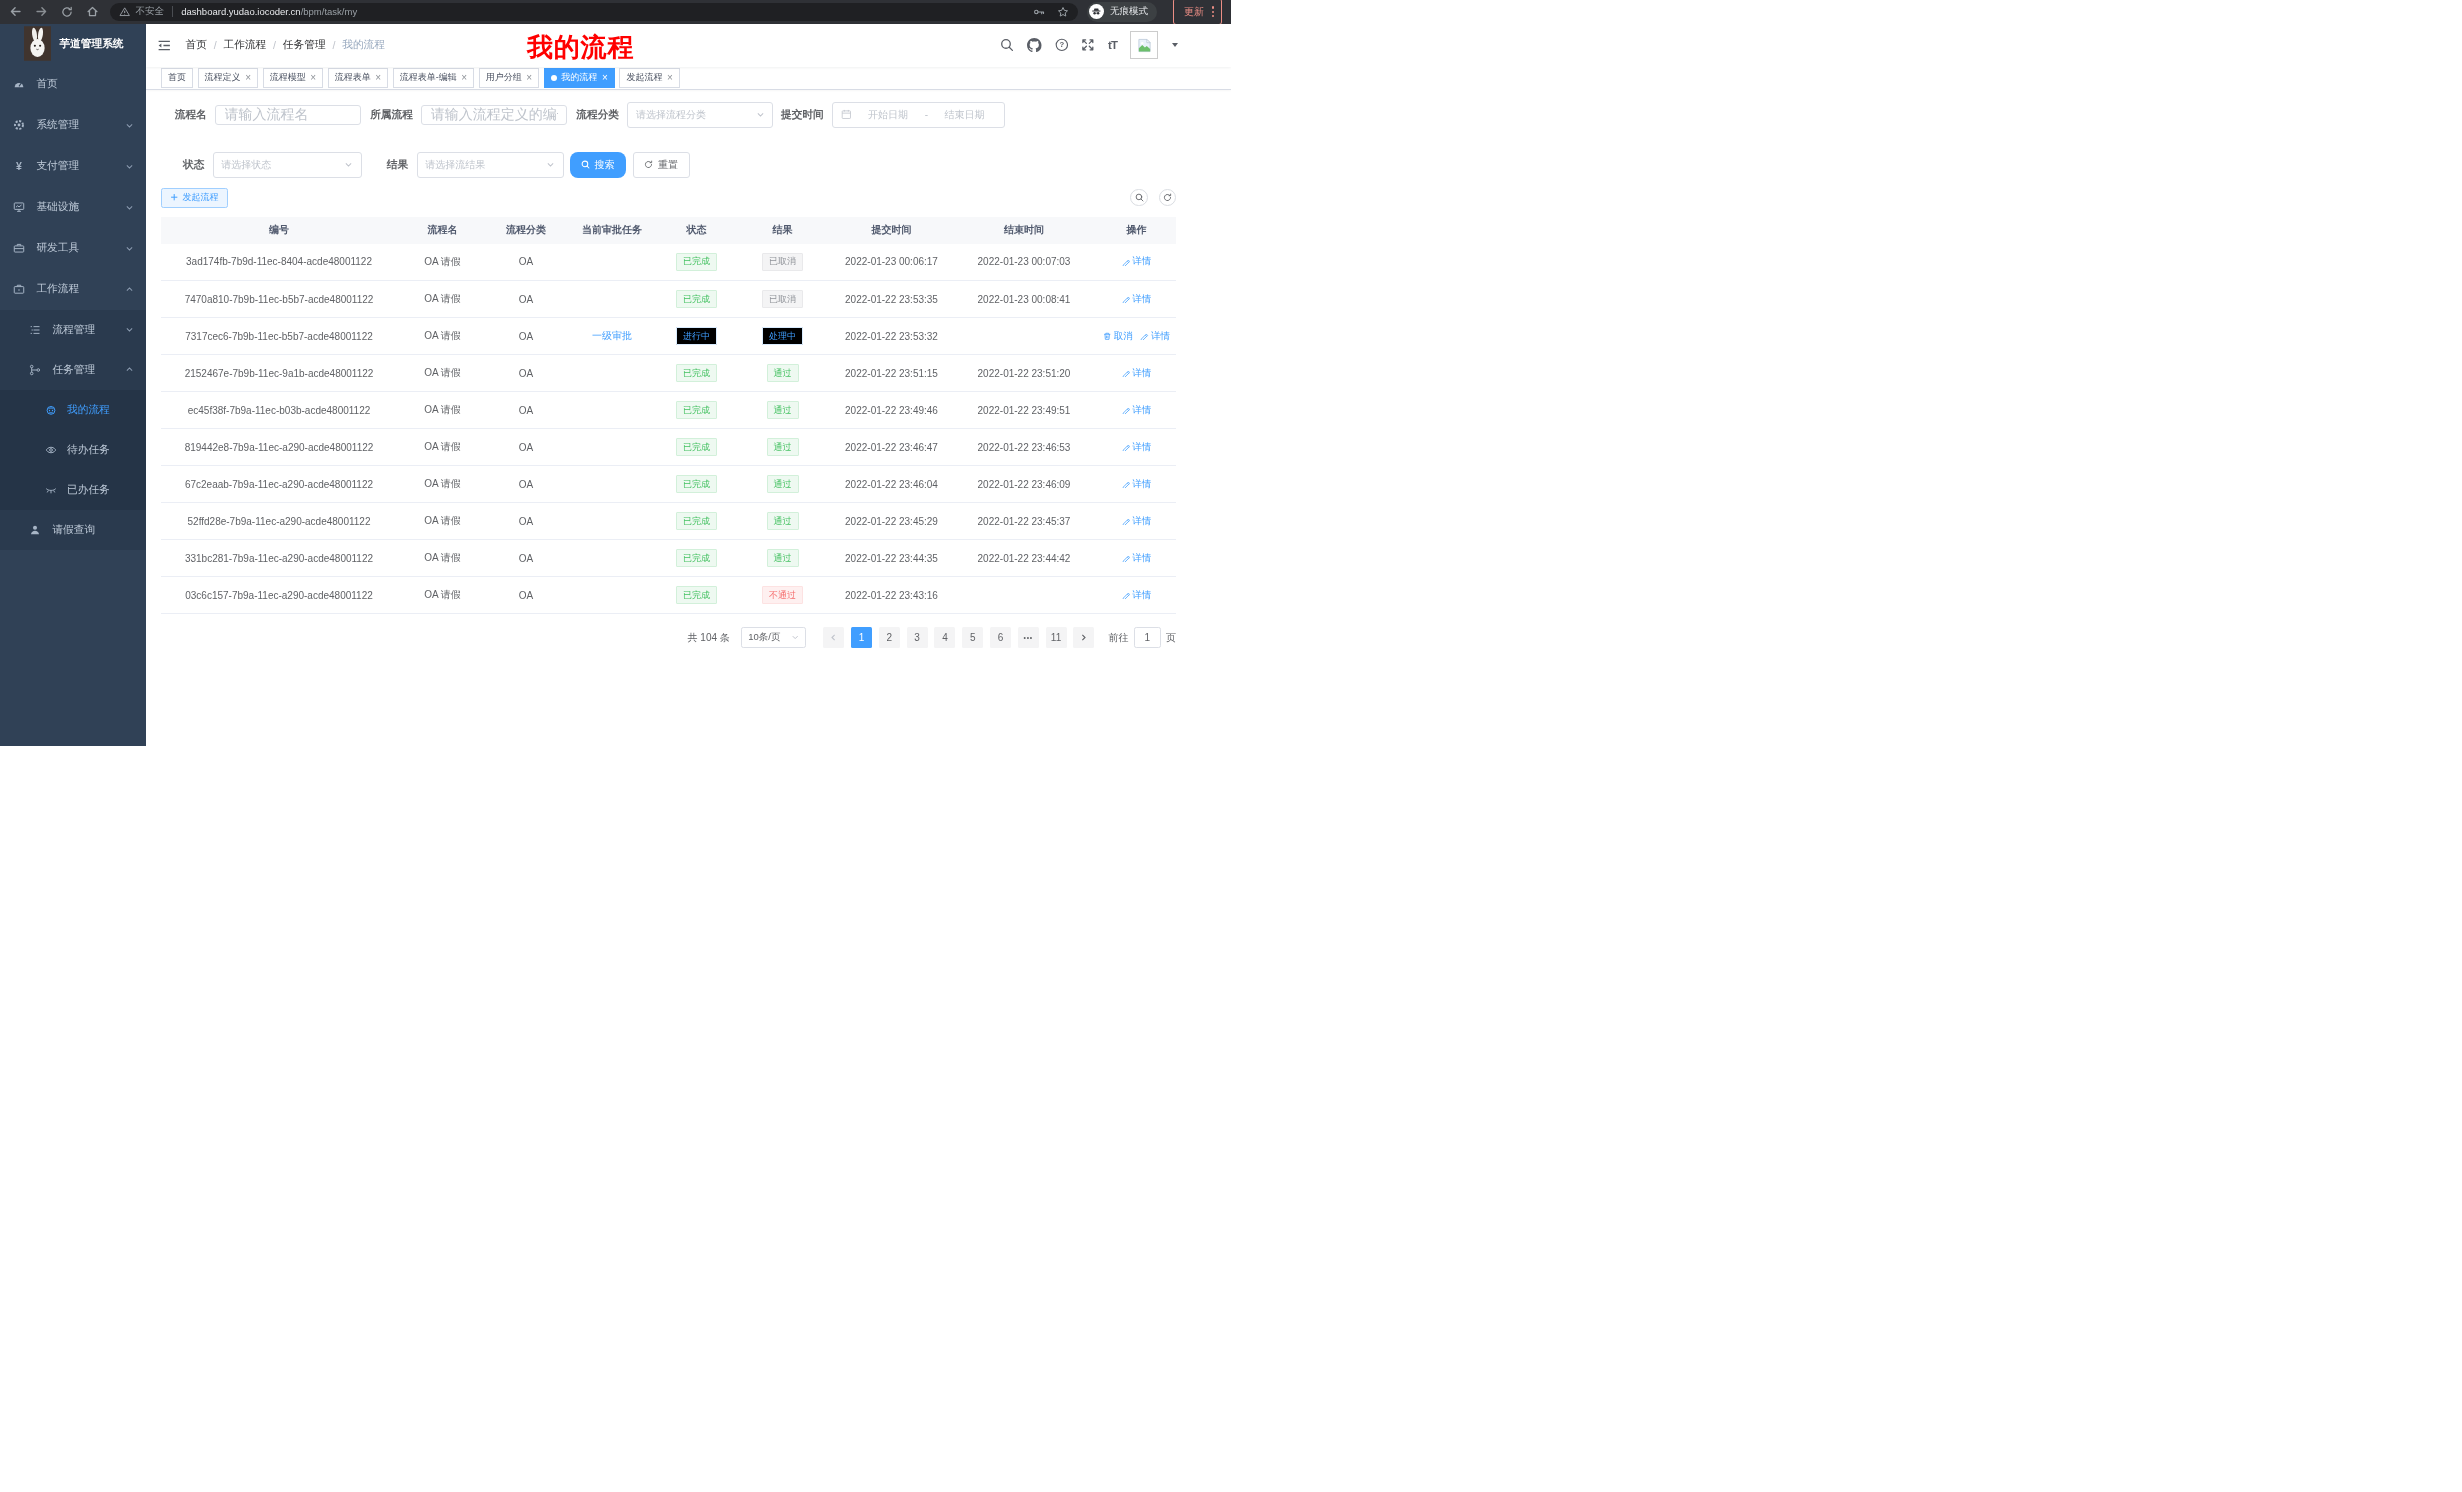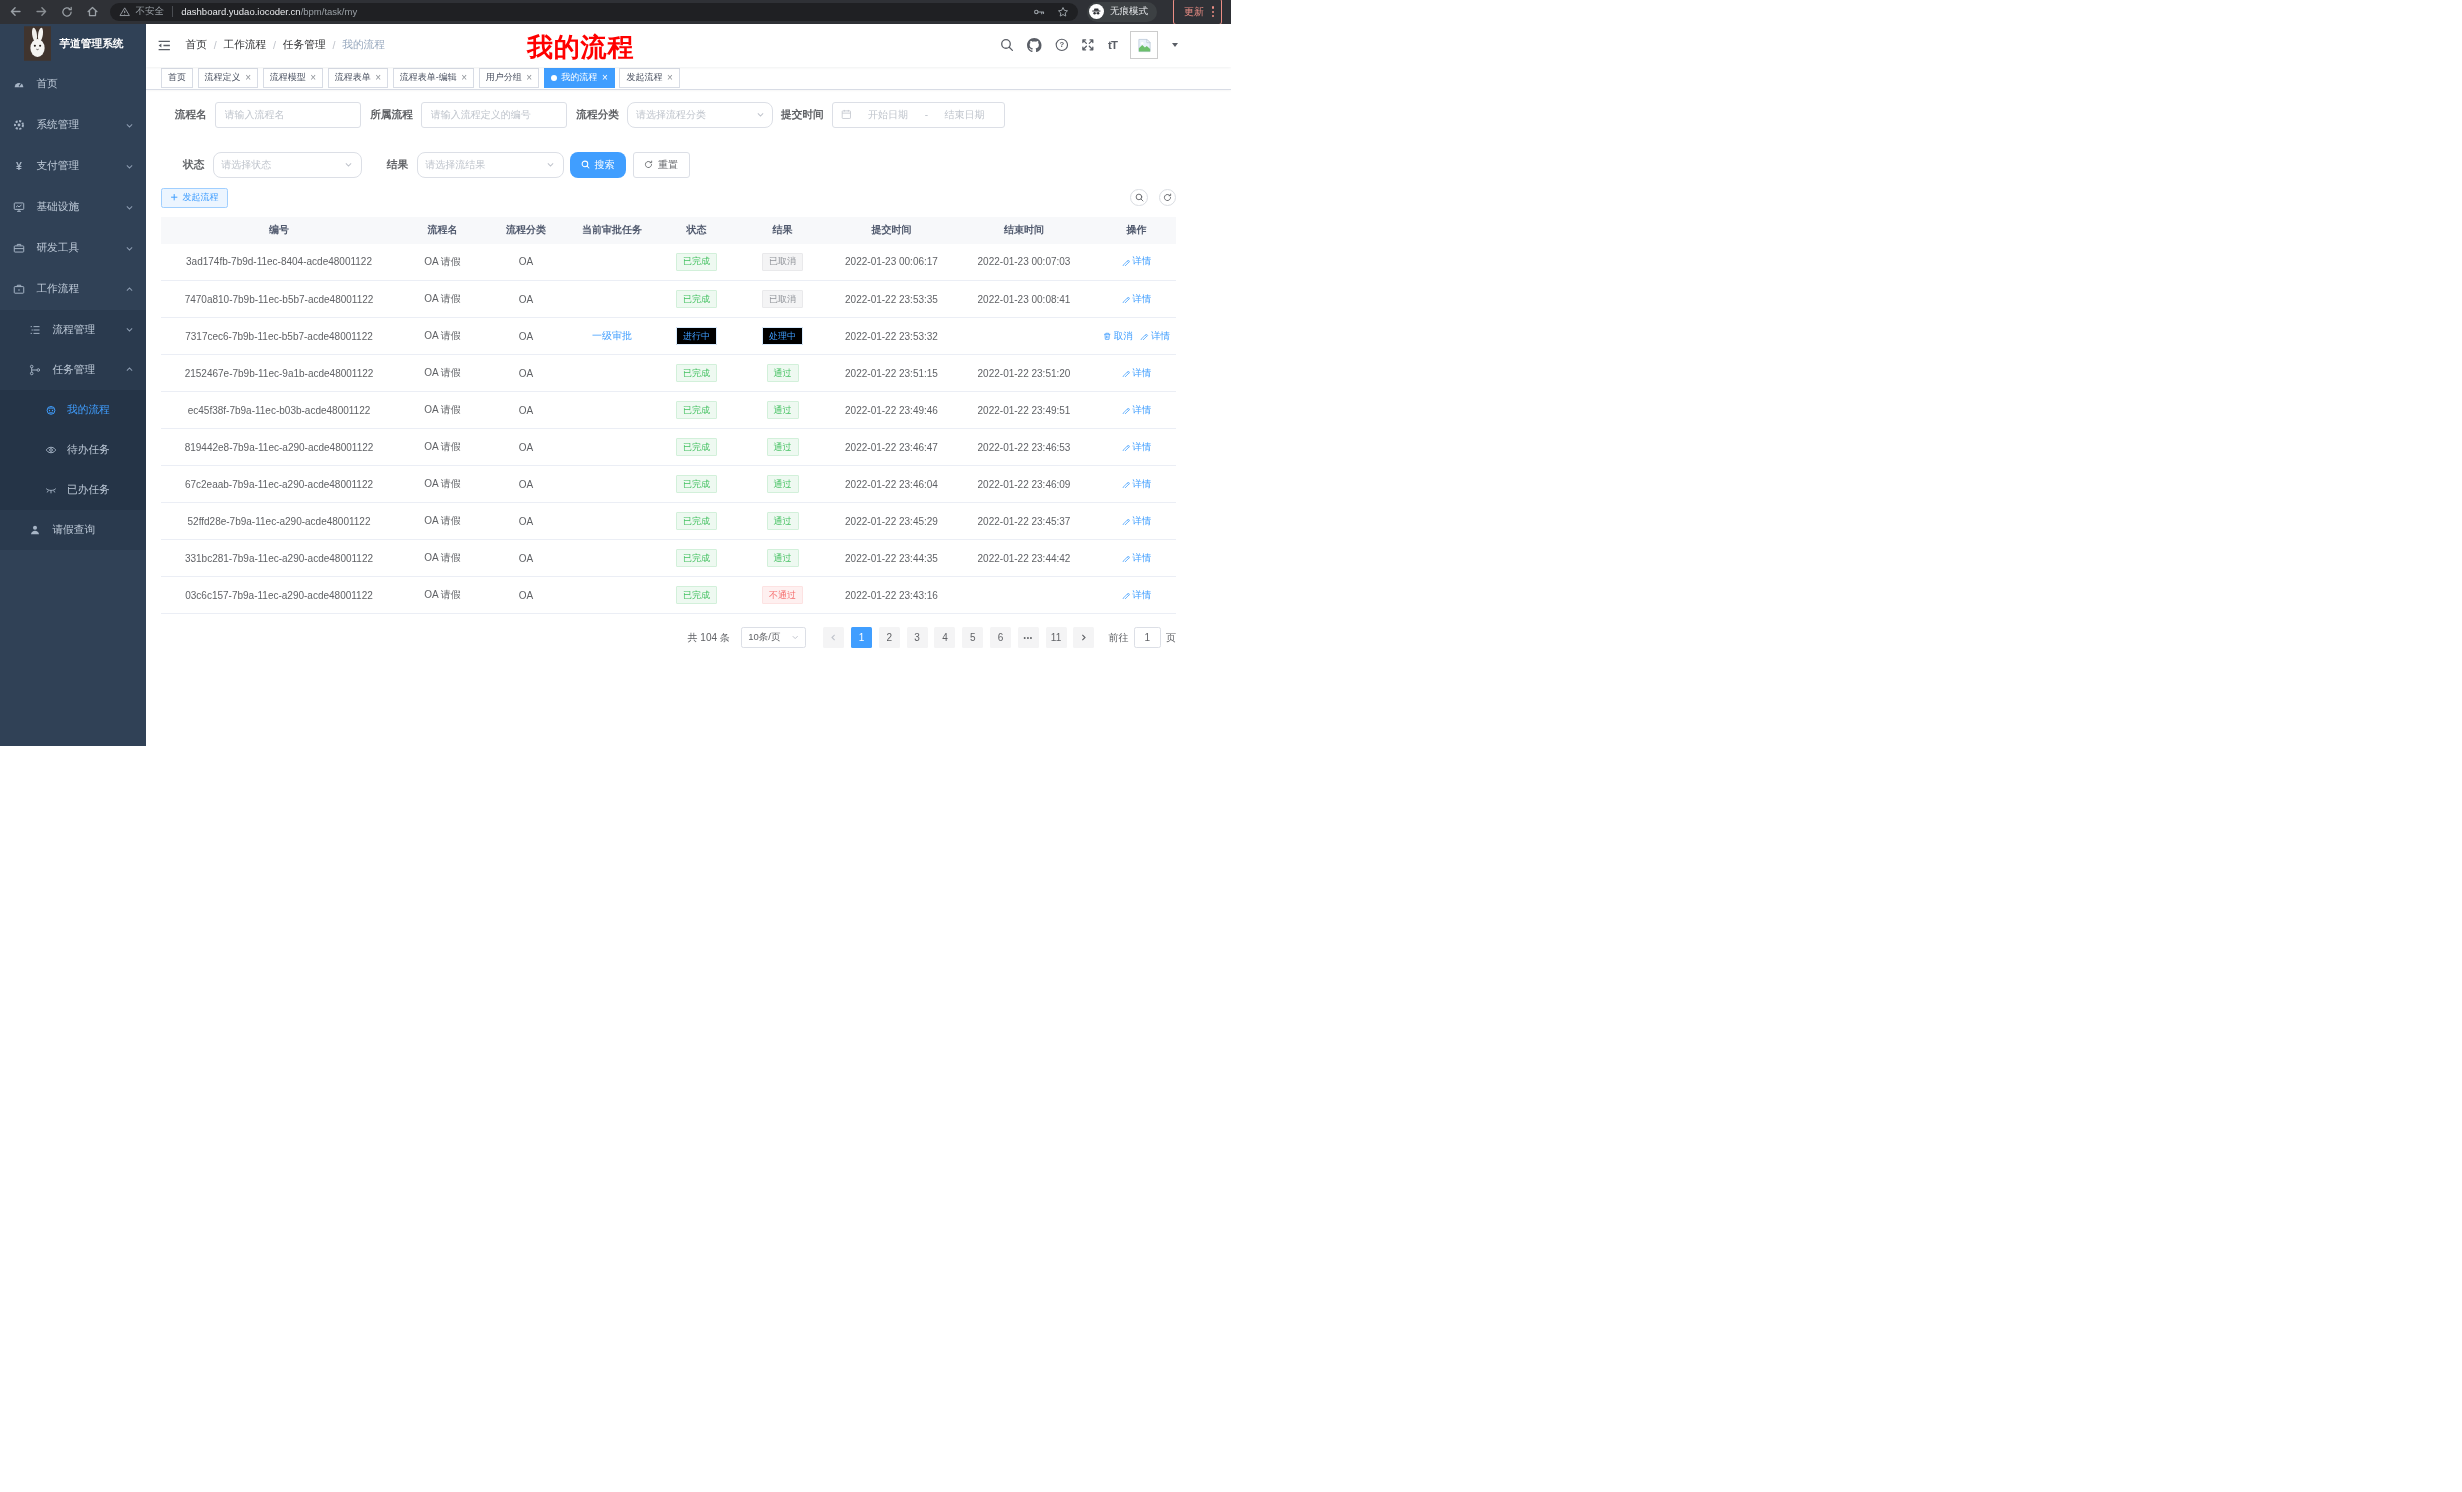--- a/index.html
+++ b/index.html
@@ -51,23 +51,23 @@
 .tab .x{font-size:10px;color:#8f9399;line-height:1}
 .tab.active{background:#409eff;border-color:#409eff;color:#fff}
 .tab.active .dot{width:6px;height:6px;border-radius:50%;background:#fff}
 .tab.active .x{color:#fff}
 
 .content{flex:1;background:#fff;padding:12px 0 0 15px;position:relative}
 .form-row{display:flex;align-items:center}
 .form-row.r1{padding-left:13.7px;margin-bottom:24px}
 .form-row.r2{padding-left:22px;margin-bottom:10px}
 .f-label{font-size:10.7px;font-weight:700;color:#606266;white-space:nowrap;margin-right:8.4px}
-.f-input{height:26px;border:0.8px solid #dcdfe6;border-radius:3px;background:#fff;padding:0 8.4px;font-size:10px;color:#606266;font-family:Liberation Serif, serif;outline:none}
+.f-input{height:20px;border:0.8px solid #dcdfe6;border-radius:3px;background:#fff;padding:0 8.4px;font-size:14px;color:#606266;font-family:Liberation Serif, serif;outline:none}
 .f-input::placeholder{color:#bfc4cc}
-.select{height:26px;border:0.8px solid #dcdfe6;border-radius:8px;background:#fff;display:flex;align-items:center;justify-content:space-between;padding:0 7.6px;font-size:10px;color:#bfc4cc;cursor:pointer}
+.select{height:26px;border:0.8px solid #dcdfe6;border-radius:3px;background:#fff;display:flex;align-items:center;justify-content:space-between;padding:0 7.6px;font-size:10px;color:#bfc4cc;cursor:pointer}
 .daterange{height:26px;border:0.8px solid #dcdfe6;border-radius:3px;background:#fff;display:flex;align-items:center;padding:0 7.6px;font-size:10px;color:#bfc4cc;gap:4.6px}
 .daterange .dph{flex:1;text-align:center;white-space:nowrap}
 .btn-primary{height:26px;background:#409eff;color:#fff;border:none;border-radius:8px;padding:0 11.4px;font-size:10px;display:inline-flex;align-items:center;gap:4.6px;cursor:pointer;font-family:inherit}
 .btn-plain{height:26px;background:#fff;border:0.8px solid #dcdfe6;border-radius:3px;color:#606266;padding:0 10.7px;font-size:10px;display:inline-flex;align-items:center;gap:4.6px;cursor:pointer;font-family:inherit}
 .toolbar-row{display:flex;align-items:center;width:1015px;margin:0 0 9px}
 .btn-create{height:20px;background:#ecf5ff;border:0.8px solid #a0cfff;color:#409eff;border-radius:2.3px;font-size:9px;padding:0 8.4px;display:inline-flex;align-items:center;gap:3.8px;cursor:pointer;font-family:inherit}
 .circle-btns{margin-left:auto;display:flex;gap:10.7px}
 .circle-btn{width:17.5px;height:17.5px;border-radius:50%;border:0.8px solid #dadde2;display:flex;align-items:center;justify-content:center;background:#fff;cursor:pointer}
 
 table{width:1015px;border-collapse:collapse;table-layout:fixed}

